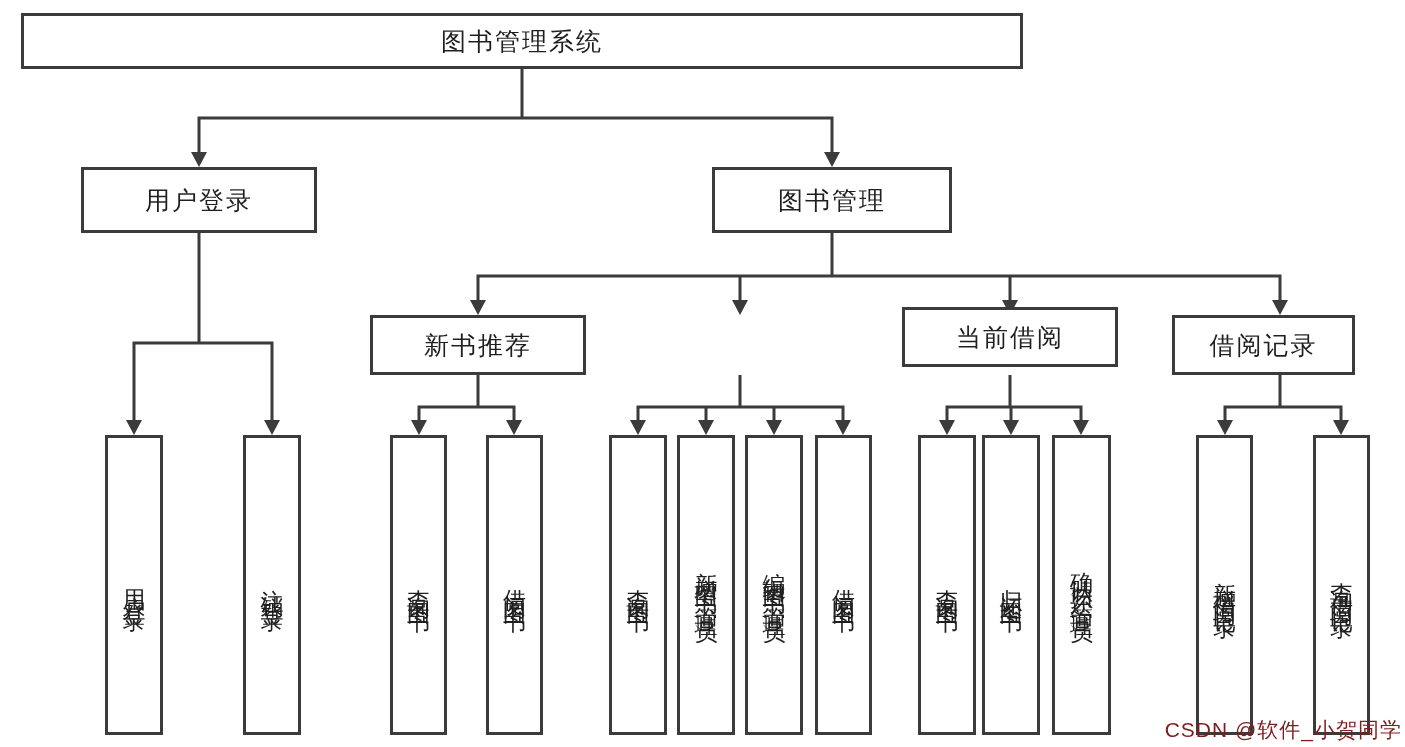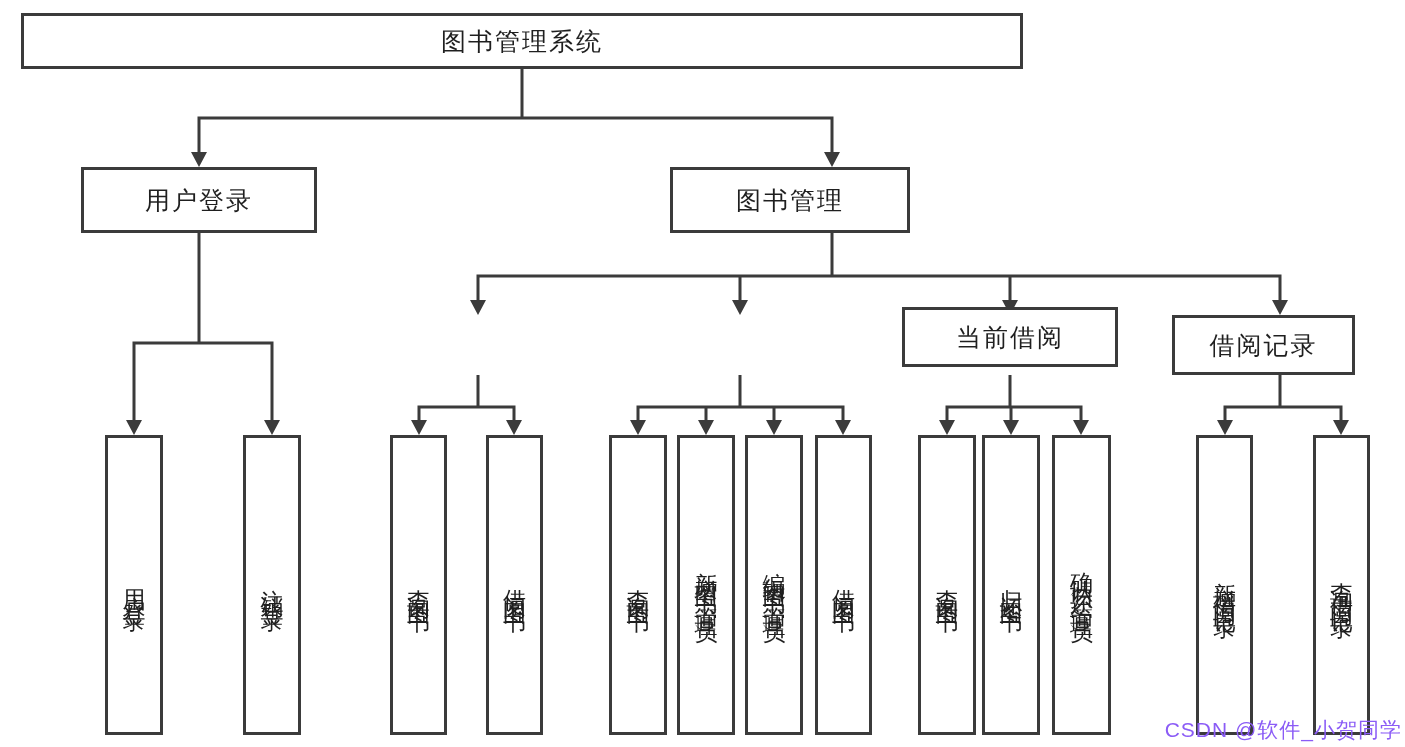--- a/index.html
+++ b/index.html
@@ -36,21 +36,21 @@
     font-size: 23px;
     letter-spacing: 7px;
     line-height: 1;
     padding: 8px 0;
   }
   #watermark {
     position: absolute;
     left: 1160px;
     top: 716px;
     width: 242px;
-    color: #8b5cf6;
+    color: #7f1d1d;
     font-size: 21px;
     letter-spacing: 1px;
     white-space: nowrap;
     z-index: 3;
     text-align: right;
   }
 </style>
 </head>
 <body>
 
@@ -92,22 +92,23 @@
       <path d="M1003 420 h16 l-8 15 z"></path>
       <path d="M1073 420 h16 l-8 15 z"></path>
       <path d="M1217 420 h16 l-8 15 z"></path>
       <path d="M1333 420 h16 l-8 15 z"></path>
     </g>
   </svg>
 
   <div class="node" style="left:21px; top:13px; width:1002px; height:56px;">图书管理系统</div>
 
   <div class="node" style="left:81px; top:167px; width:236px; height:66px;">用户登录</div>
-  <div class="node" style="left:670px; top:167px; width:240px; height:66px;">图书管理</div>
+  <div class="node" style="left:712px; top:167px; width:240px; height:66px;">图书管理</div>
 
+  <div class="node" style="left:370px; top:315px; width:216px; height:60px;">新书推荐</div>
   <div class="node" style="left:902px; top:307px; width:216px; height:60px;">当前借阅</div>
   <div class="node" style="left:1172px; top:315px; width:183px; height:60px;">借阅记录</div>
 
   <div class="node vnode" style="left:105px; top:435px; width:58px; height:300px;">用户登录</div>
   <div class="node vnode" style="left:243px; top:435px; width:58px; height:300px;">注销登录</div>
 
   <div class="node vnode" style="left:390px; top:435px; width:57px; height:300px;">查询图书</div>
   <div class="node vnode" style="left:486px; top:435px; width:57px; height:300px;">借阅图书</div>
 
   <div class="node vnode" style="left:609px; top:435px; width:58px; height:300px;">查询图书</div>

